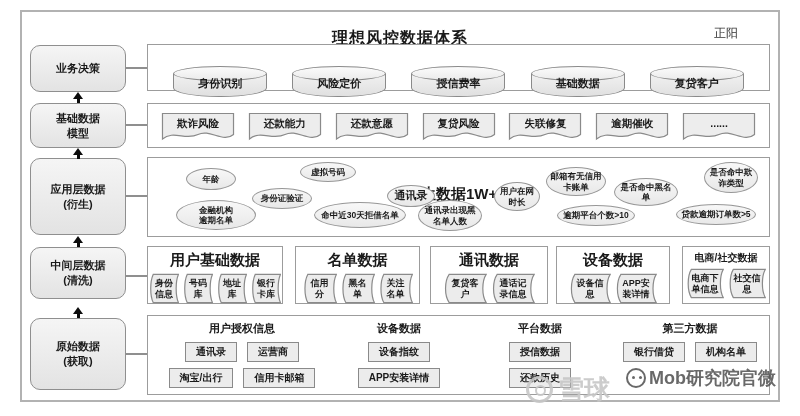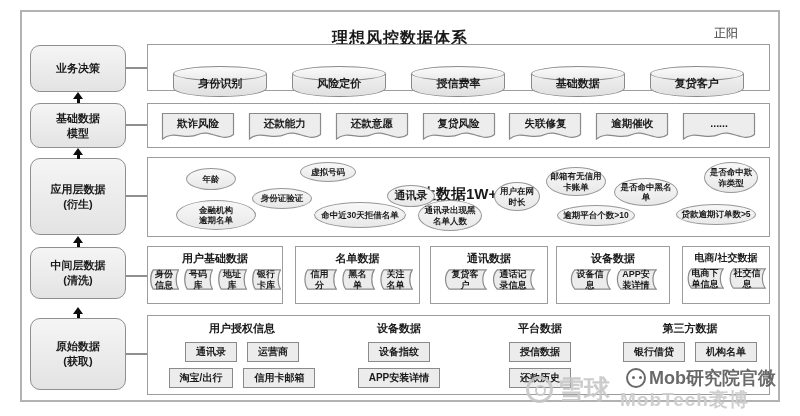--- a/index.html
+++ b/index.html
@@ -46,23 +46,23 @@
   .bubble{position:absolute;box-sizing:border-box;border:1px solid #979797;border-radius:50%;
           background:linear-gradient(#f8f8f8,#e8e8e8);
           display:flex;align-items:center;justify-content:center;text-align:center;
           font-size:8.5px;font-weight:bold;line-height:1.2;padding:1px 3px;
           word-break:break-all;white-space:pre-line;}
   .b-lg{font-size:11px;}
 
   
   .b4g{position:absolute;top:246px;height:58px;box-sizing:border-box;border:1px solid #9c9c9c;background:#fff;
        display:flex;flex-direction:column;align-items:center;padding-top:4px;}
-  .b4g .gtitle{font-size:11px;font-weight:bold;}
+  .b4g .gtitle{font-size:15px;font-weight:bold;}
   .b4items{display:flex;gap:4px;margin-top:3px;justify-content:center;}
-  .sd{position:relative;height:21px;}
+  .sd{position:relative;height:31px;}
   .sd svg{position:absolute;left:0;top:0;width:100%;height:100%;}
   .sd path{fill:#ececec;stroke:#8a8a8a;stroke-width:1.2;vector-effect:non-scaling-stroke;}
   .sd span{position:absolute;left:0;right:0;top:0;bottom:0;display:flex;align-items:center;justify-content:center;
            text-align:center;font-size:9px;font-weight:bold;line-height:1.15;padding:0 5px;word-break:break-all;}
 
   
   .band5{top:315px;height:80px;}
   .b5g{position:absolute;top:5px;display:flex;flex-direction:column;align-items:center;}
   .b5title{font-size:11px;font-weight:bold;}
   .b5row{display:flex;gap:10px;margin-top:6px;}
@@ -356,14 +356,13 @@
   </div>
 
   <div class="wm wm-xq">
     <div class="circ xq-circ"></div>
     <span>雪球</span>
   </div>
   <div class="wm wm-dark">
     <div class="circ mob-circ"></div>
     <span>Mob研究院官微</span>
   </div>
-  <div class="wm wm-light">MobTech袤博</div>
 </div>
 
 </body></html>

